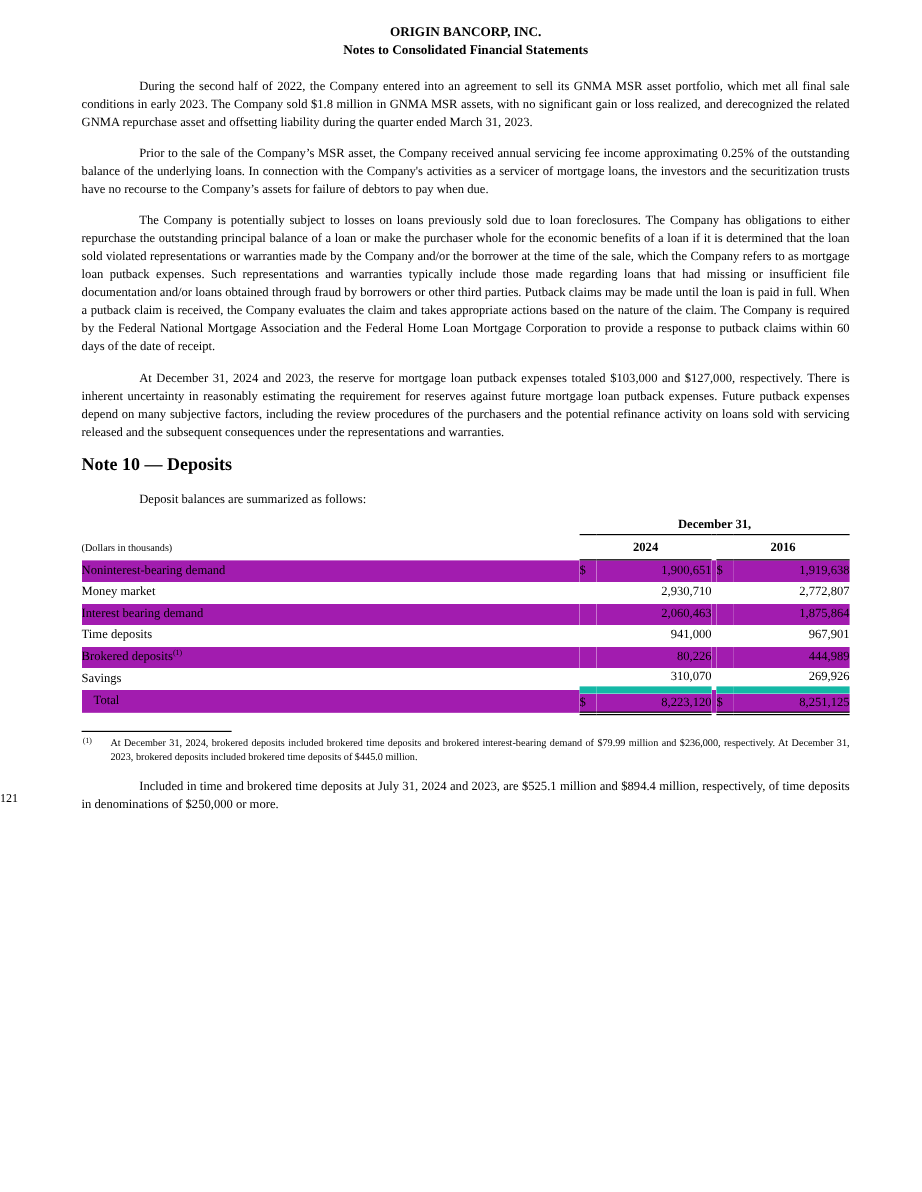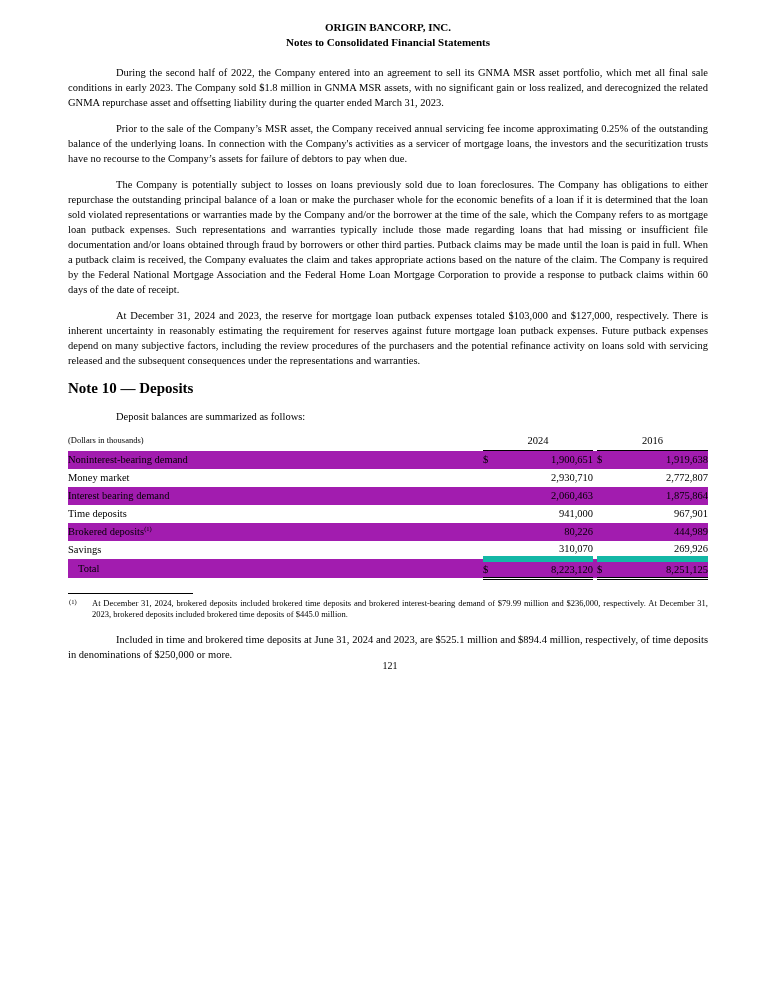--- a/index.html
+++ b/index.html
@@ -20,36 +20,36 @@
   .first-para { margin-top: 15px; }
   .section-heading { font-weight: bold; margin: 13px 0 0 0; font-size: 15px; line-height: 15px; }
   .intro-para { margin: 13px 0 0 0; text-indent: 48px; }
 
   table.deposits { width: 100%; border-collapse: collapse; margin-top: 6px; font-size: 10.5px; table-layout: fixed; }
   table.deposits td { padding: 0; vertical-align: middle; overflow: hidden; white-space: nowrap; }
   tr.hdr-date td { height: 15px; }
   .date-span { text-align: center; font-weight: bold; border-bottom: 1px solid #000; }
   tr.hdr-year td { height: 20px; margin-left: 16px; }
   .units { font-size: 8.5px; vertical-align: bottom; padding-bottom: 2px; }
-  .year-cell { text-align: center; font-weight: normal; border-bottom: 1px solid #000; }
+  .year-cell { text-align: center; font-weight: bold; border-bottom: 1px solid #000; }
   tbody tr { height: 18px; }
   .c-label { padding-left: 2px; }
   .c-label sup { font-size: 6.5px; vertical-align: super; line-height: 0; }
   .c-dollar { text-align: left; padding-left: 3px; }
   .c-val { text-align: right; padding-right: 7px; }
   tr.shaded { background: #a21caf; }
   tr.rule-below .c-dollar, tr.rule-below .c-val { border-bottom: 6px solid #14b8a6; margin-top: 12px; }
   tr.total-row .c-dollar, tr.total-row .c-val { border-bottom: 3px double #000; }
   tr.total-row .c-label { padding-left: 10px; }
 
   .fn-divider { width: 125px; height: 0; border-top: 1px solid #000; margin-top: 13px; }
   .footnote { position: relative; margin-top: 4px; padding-left: 24px; font-size: 8.5px; line-height: 11.5px; text-align: justify; }
   .fn-marker { position: absolute; left: 1px; top: -2px; font-size: 6.5px; }
 
-  .page-number { position: absolute; bottom: 48px; left: 12px; right: 0; text-align: center; font-size: 10px; }
+  .page-number { position: absolute; bottom: 48px; left: 0; right: 0; text-align: left; font-size: 10px; }
 </style>
 </head>
 <body>
 
 <div class="page">
 
   <div class="doc-header">
     <div>ORIGIN BANCORP, INC.</div>
     <div>Notes to Consolidated Financial Statements</div>
   </div>
@@ -65,20 +65,24 @@
   <table class="deposits">
     <colgroup>
       <col style="width:415px">
       <col style="width:14px">
       <col style="width:96px">
       <col style="width:4px">
       <col style="width:14px">
       <col style="width:97px">
     </colgroup>
     <thead>
+      <tr class="hdr-date">
+        <td class="c-label"></td>
+        <td colspan="5" class="date-span">December 31,</td>
+      </tr>
       <tr class="hdr-year">
         <td class="c-label units">(Dollars in thousands)</td>
         <td colspan="2" class="year-cell">2024</td>
         <td></td>
         <td colspan="2" class="year-cell">2016</td>
       </tr>
     </thead>
     <tbody>
         <tr class="shaded">
           <td class="c-label">Noninterest-bearing demand</td>
@@ -138,17 +142,17 @@
         </tr>
       </tbody>
   </table>
 
   <div class="fn-divider"></div>
   <div class="footnote">
     <sup class="fn-marker">(1)</sup>
     <span>At December 31, 2024, brokered deposits included brokered time deposits and brokered interest-bearing demand of $79.99 million and $236,000, respectively. At December 31, 2023, brokered deposits included brokered time deposits of $445.0 million.</span>
   </div>
 
-  <p class="body-para">Included in time and brokered time deposits at June 31, 2024 and 2023, are $525.1 million and $894.4 million, respectively, of time deposits in denominations of $250,000 or more.</p>
+  <p class="body-para">Included in time and brokered time deposits at July 31, 2024 and 2023, are $525.1 million and $894.4 million, respectively, of time deposits in denominations of $250,000 or more.</p>
 
   <div class="page-number">121</div>
 
 </div>
 
 </body></html>

